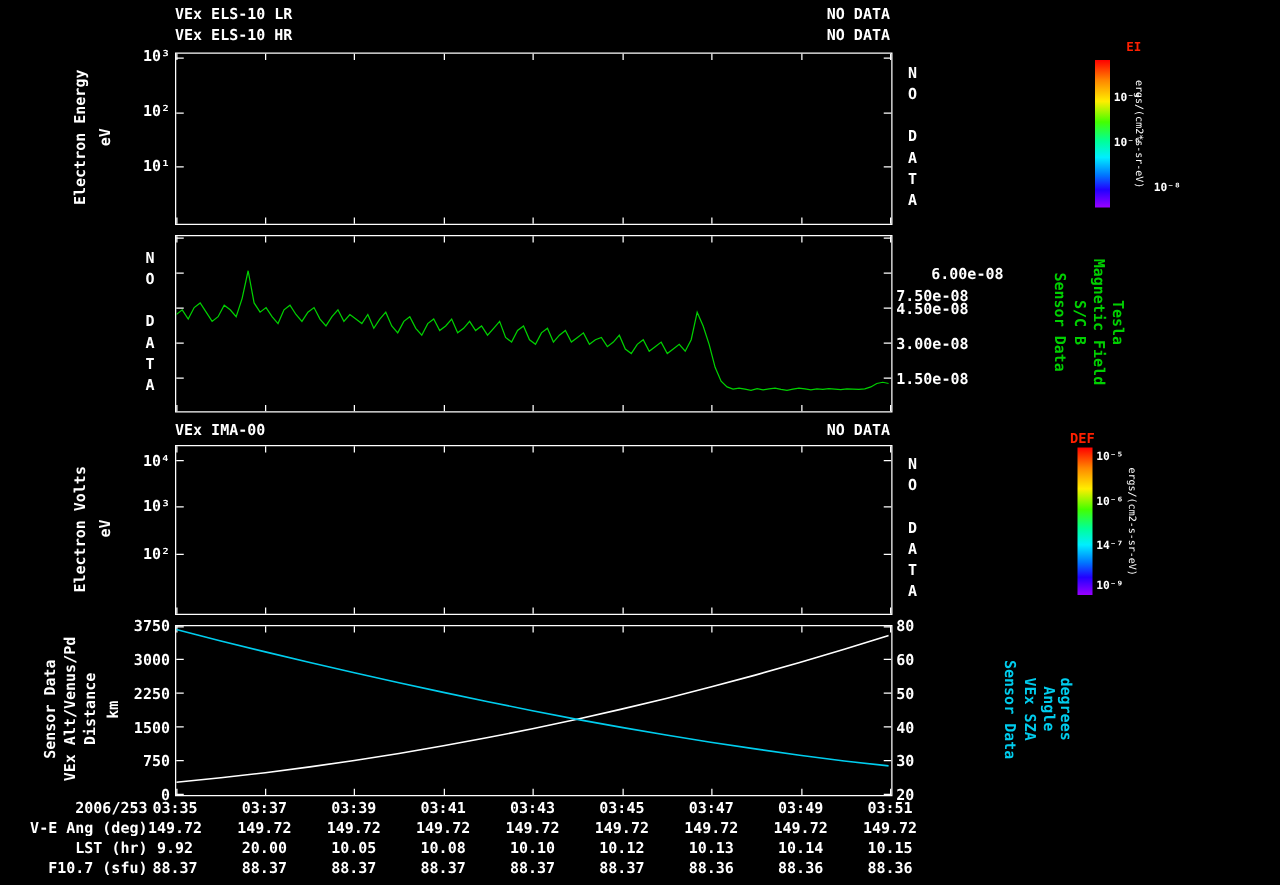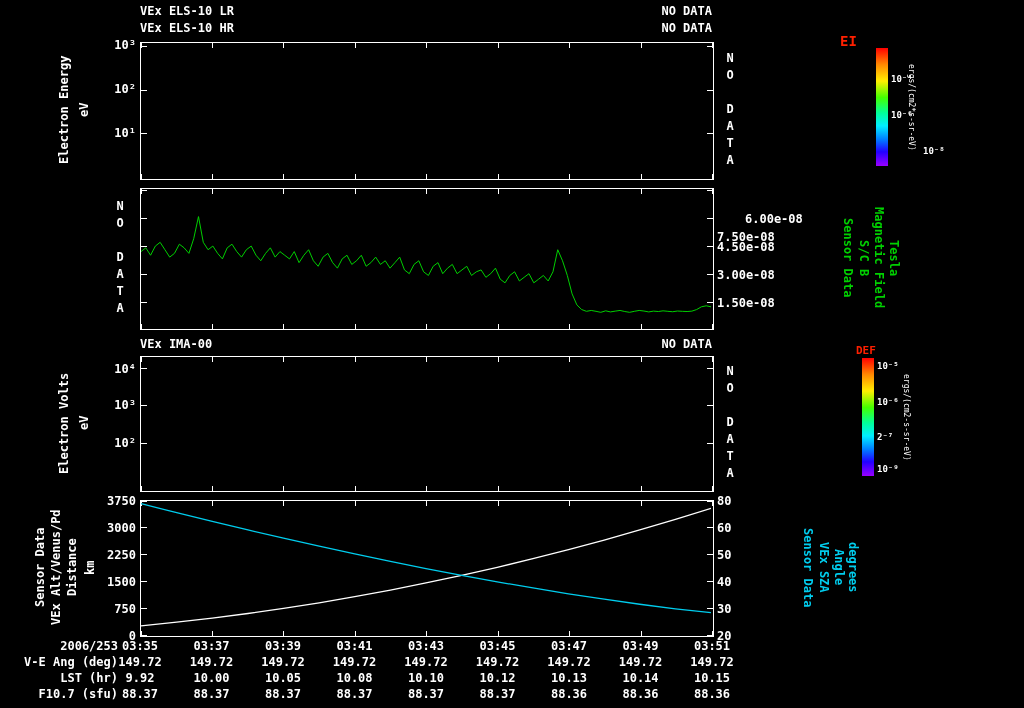--- a/index.html
+++ b/index.html
@@ -61,21 +61,21 @@
 
   <span class="vccw" style="left:56px;top:42px;width:16px;height:136px;">Electron Energy</span>
   <span class="vccw" style="left:76px;top:42px;width:16px;height:136px;">eV</span>
 
   <span class="abs rt" style="left:96px;top:38px;width:40px;">10³</span>
   <span class="abs rt" style="left:96px;top:82px;width:40px;">10²</span>
   <span class="abs rt" style="left:96px;top:126px;width:40px;">10¹</span>
 
   <span class="vup" style="left:722px;top:42px;width:16px;height:136px;">NO DATA</span>
 
-  <span class="abs red" style="left:840px;top:33px;font-size:14px;">EI</span>
+  <span class="abs red" style="left:901px;top:33px;font-size:10px;">EI</span>
   <div class="cbar" style="left:876px;top:48px;height:118px;"></div>
   <span class="abs small" style="left:891px;top:74px;">10⁻⁴</span>
   <span class="abs small" style="left:891px;top:110px;">10⁻⁶</span>
   <span class="abs small" style="left:891px;top:146px;margin-left:32px;">10⁻⁸</span>
   <span class="vcw tiny" style="left:905px;top:48px;width:12px;height:118px;">ergs/(cm2*s-sr-eV)</span>
 
   <div class="frame" id="p2" style="left:140px;top:188px;width:572px;height:140px;">
       <div class="tickmark" style="left: 0px; top: 0px; width: 1px; height: 5px;"></div>
       <div class="tickmark" style="left: 0px; top: 135px; width: 1px; height: 5px;"></div>
       <div class="tickmark" style="left: 70.5px; top: 0px; width: 1px; height: 5px;"></div>
@@ -158,21 +158,21 @@
   <span class="abs rt" style="left:96px;top:362px;width:40px;">10⁴</span>
   <span class="abs rt" style="left:96px;top:398px;width:40px;">10³</span>
   <span class="abs rt" style="left:96px;top:436px;width:40px;">10²</span>
 
   <span class="vup" style="left:722px;top:356px;width:16px;height:134px;">NO DATA</span>
 
   <span class="abs red" style="left:856px;top:344px;font-size:11px;">DEF</span>
   <div class="cbar" style="left:862px;top:358px;height:118px;"></div>
   <span class="abs small" style="left:877px;top:361px;">10⁻⁵</span>
   <span class="abs small" style="left:877px;top:397px;">10⁻⁶</span>
-  <span class="abs small" style="left:877px;top:432px;">2⁻⁷</span>
+  <span class="abs small" style="left:877px;top:432px;">14⁻⁷</span>
   <span class="abs small" style="left:877px;top:464px;">10⁻⁹</span>
   <span class="vcw tiny" style="left:900px;top:358px;width:12px;height:118px;">ergs/(cm2-s-sr-eV)</span>
 
   <div class="frame" id="p4" style="left:140px;top:500px;width:572px;height:135px;">
       <div class="tickmark" style="left: 0px; top: 0px; width: 1px; height: 5px;"></div>
       <div class="tickmark" style="left: 0px; top: 130px; width: 1px; height: 5px;"></div>
       <div class="tickmark" style="left: 70.5px; top: 0px; width: 1px; height: 5px;"></div>
       <div class="tickmark" style="left: 70.5px; top: 130px; width: 1px; height: 5px;"></div>
       <div class="tickmark" style="left: 142px; top: 0px; width: 1px; height: 5px;"></div>
       <div class="tickmark" style="left: 142px; top: 130px; width: 1px; height: 5px;"></div>
@@ -252,21 +252,21 @@
     <span class="tx" style="left:50%;">149.72</span>
     <span class="tx" style="left:62.5%;">149.72</span>
     <span class="tx" style="left:75%;">149.72</span>
     <span class="tx" style="left:87.5%;">149.72</span>
     <span class="tx" style="left:100%;">149.72</span>
   </div>
 
   <div class="abs rt" style="left:0;top:671px;width:118px;">LST (hr)</div>
   <div class="abs" style="left:140px;top:671px;width:572px;height:14px;">
     <span class="tx" style="left:0%;">9.92</span>
-    <span class="tx" style="left:12.5%;">10.00</span>
+    <span class="tx" style="left:12.5%;">20.00</span>
     <span class="tx" style="left:25%;">10.05</span>
     <span class="tx" style="left:37.5%;">10.08</span>
     <span class="tx" style="left:50%;">10.10</span>
     <span class="tx" style="left:62.5%;">10.12</span>
     <span class="tx" style="left:75%;">10.13</span>
     <span class="tx" style="left:87.5%;">10.14</span>
     <span class="tx" style="left:100%;">10.15</span>
   </div>
 
   <div class="abs rt" style="left:0;top:687px;width:118px;">F10.7 (sfu)</div>

